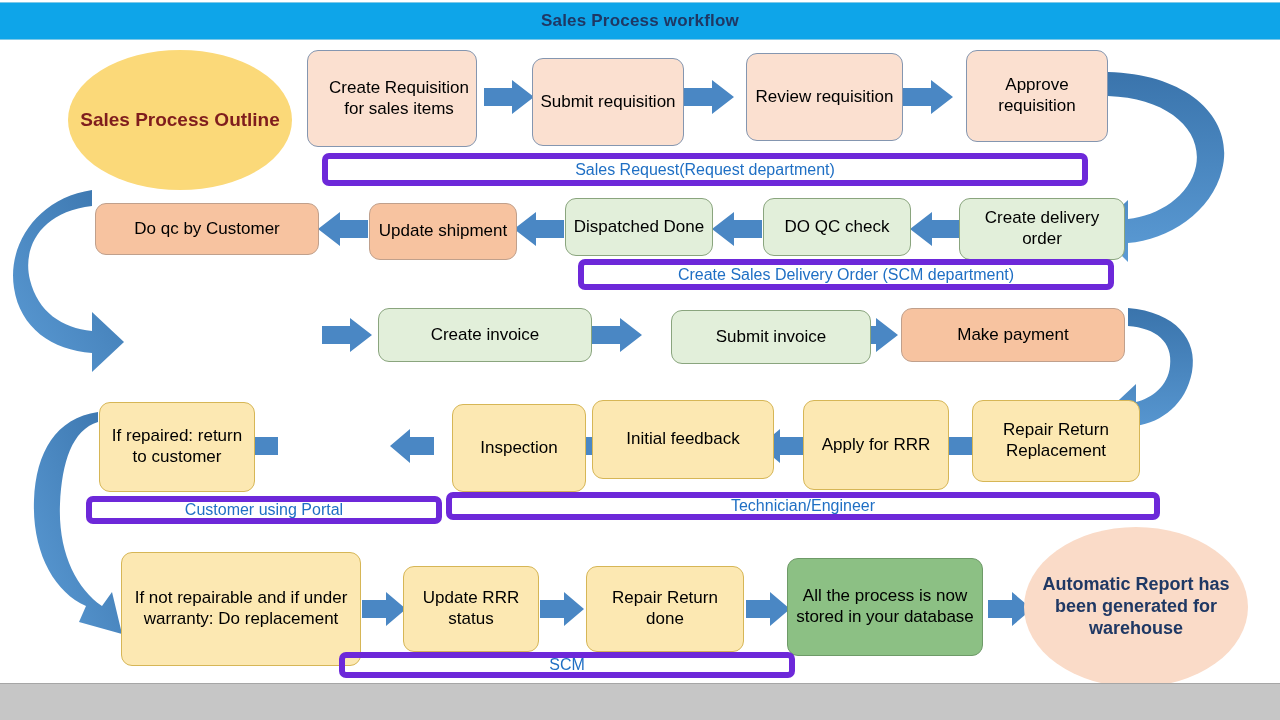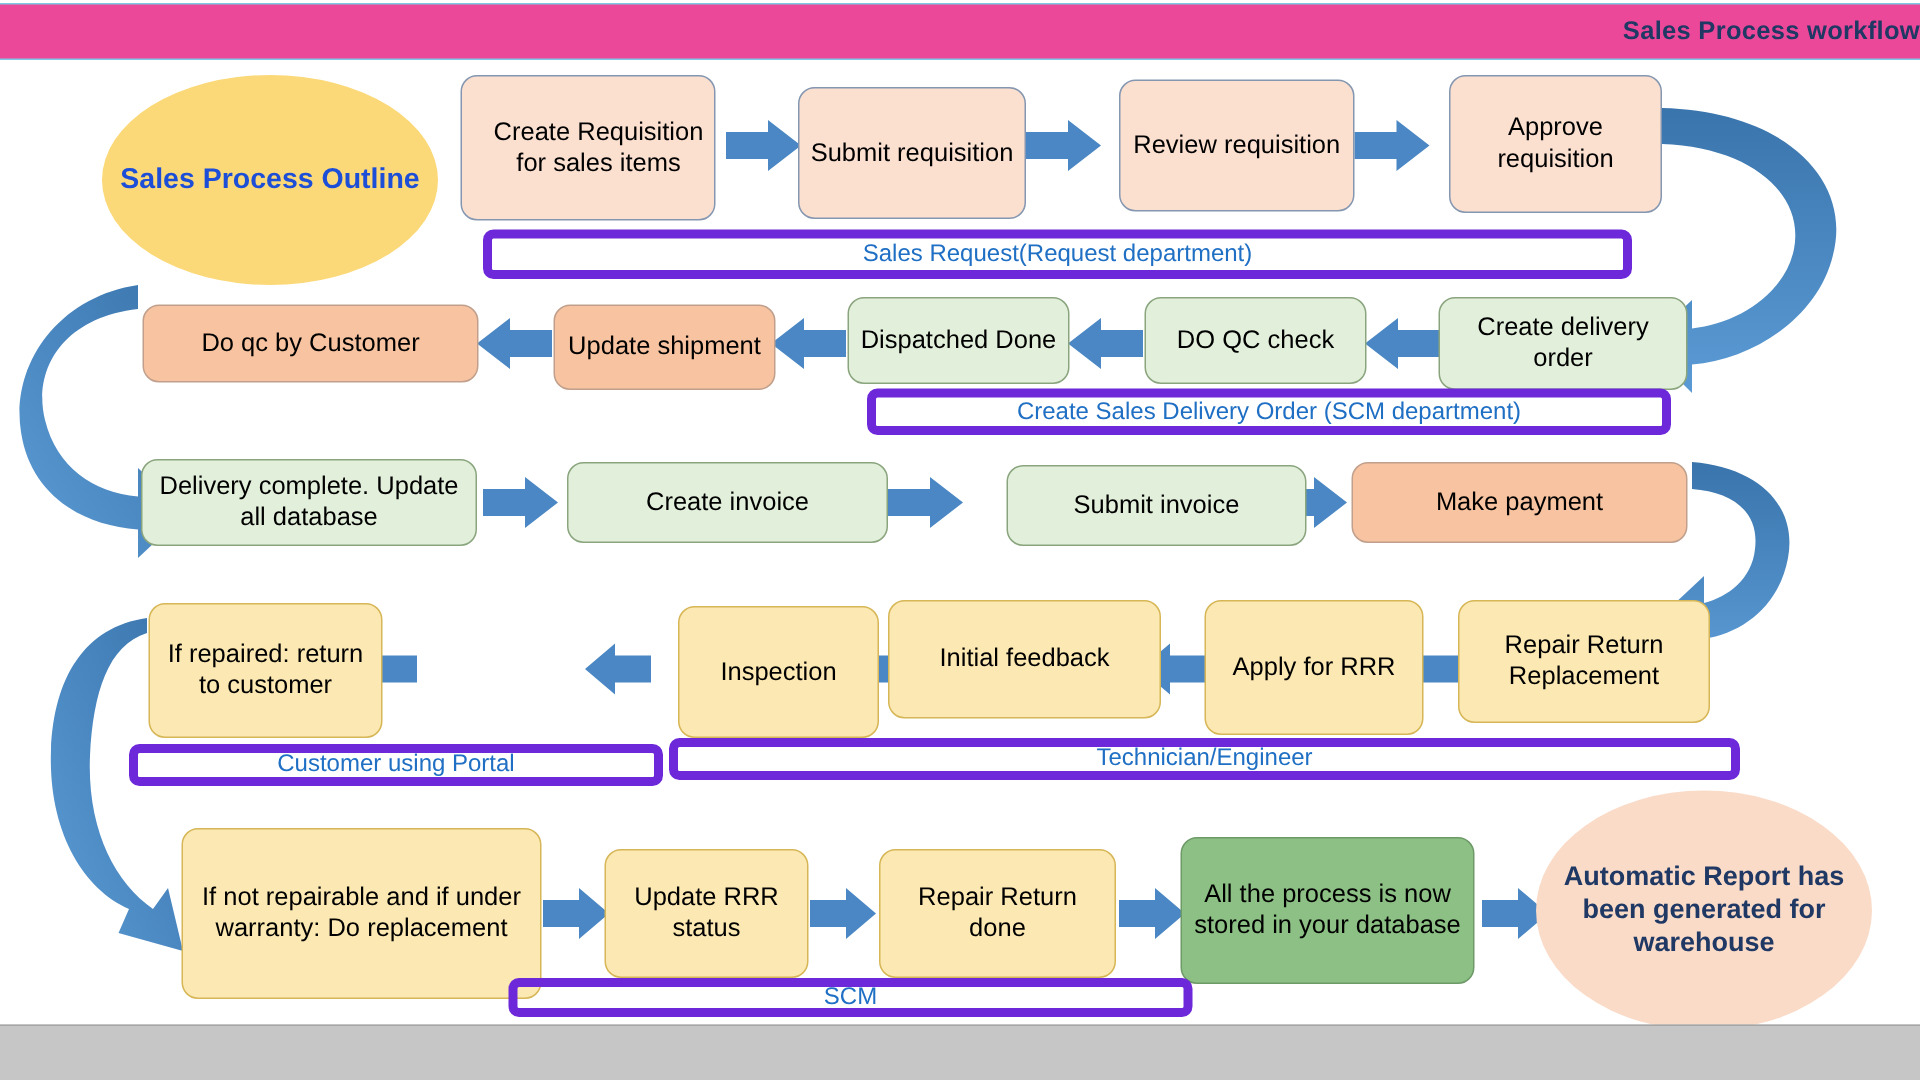--- a/index.html
+++ b/index.html
@@ -8,23 +8,23 @@
     background:#ffffff;
     font-family:"Liberation Sans","DejaVu Sans",sans-serif;
     overflow:hidden;
     position:relative;
   }
   #stage{position:absolute;left:0;top:0;width:1280px;height:720px;}
 
   
   .title-bar{
     position:absolute;left:0;top:2px;width:1280px;height:36px;
-    background:#ec4899;
+    background:#0ea5e9;
     border-top:1px solid #7ec9e8;border-bottom:1px solid #7ec9e8;
-    display:flex;align-items:center;justify-content:flex-end;
+    display:flex;align-items:center;justify-content:center;
   }
   .title-bar .t{
     font-size:17px;font-weight:bold;color:#1f3864;letter-spacing:.2px;
   }
 
   
   .bottom-strip{
     position:absolute;left:0;top:683px;width:1280px;height:37px;
     background:#c6c6c6;border-top:1px solid #a6a6a6;
   }
@@ -47,21 +47,21 @@
   .node.yellow{background:#fce8b2;border-color:#d6b656;}
   .node.darkgreen{background:#8cc084;border-color:#6e9a68;}
 
   
   .ellipse{
     position:absolute;box-sizing:border-box;
     border-radius:50%;
     display:flex;align-items:center;justify-content:center;
     text-align:center;font-weight:bold;line-height:1.22;
   }
-  .ellipse.gold{background:#fbd979;color:#1d4ed8;font-size:19px;}
+  .ellipse.gold{background:#fbd979;color:#7f1d1d;font-size:19px;}
   .ellipse.peachy{background:#fadbc8;color:#1f3864;font-size:18px;}
 
   
   .lane{
     position:absolute;box-sizing:border-box;
     border:6px solid #6d28d9;border-radius:7px;
     background:transparent;
     display:flex;align-items:center;justify-content:center;
     color:#1f6fc4;font-size:16px;
   }
@@ -223,23 +223,20 @@
     <span>DO QC check</span>
   </div>
   <div class="node green" style="left:959px;top:198px;width:166px;height:62px;">
     <span>Create delivery order</span>
   </div>
 
   <div class="lane" style="left:578px;top:259px;width:536px;height:31px;">
     <span>Create Sales Delivery  Order (SCM department)</span>
   </div>
 
-  <div class="node green" style="left:94px;top:306px;width:224px;height:58px;">
-    <span>Delivery complete. Update all database</span>
-  </div>
   <div class="node green" style="left:378px;top:308px;width:214px;height:54px;">
     <span>Create invoice</span>
   </div>
   <div class="node green" style="left:671px;top:310px;width:200px;height:54px;">
     <span>Submit invoice</span>
   </div>
   <div class="node salmon" style="left:901px;top:308px;width:224px;height:54px;">
     <span>Make payment</span>
   </div>
 

